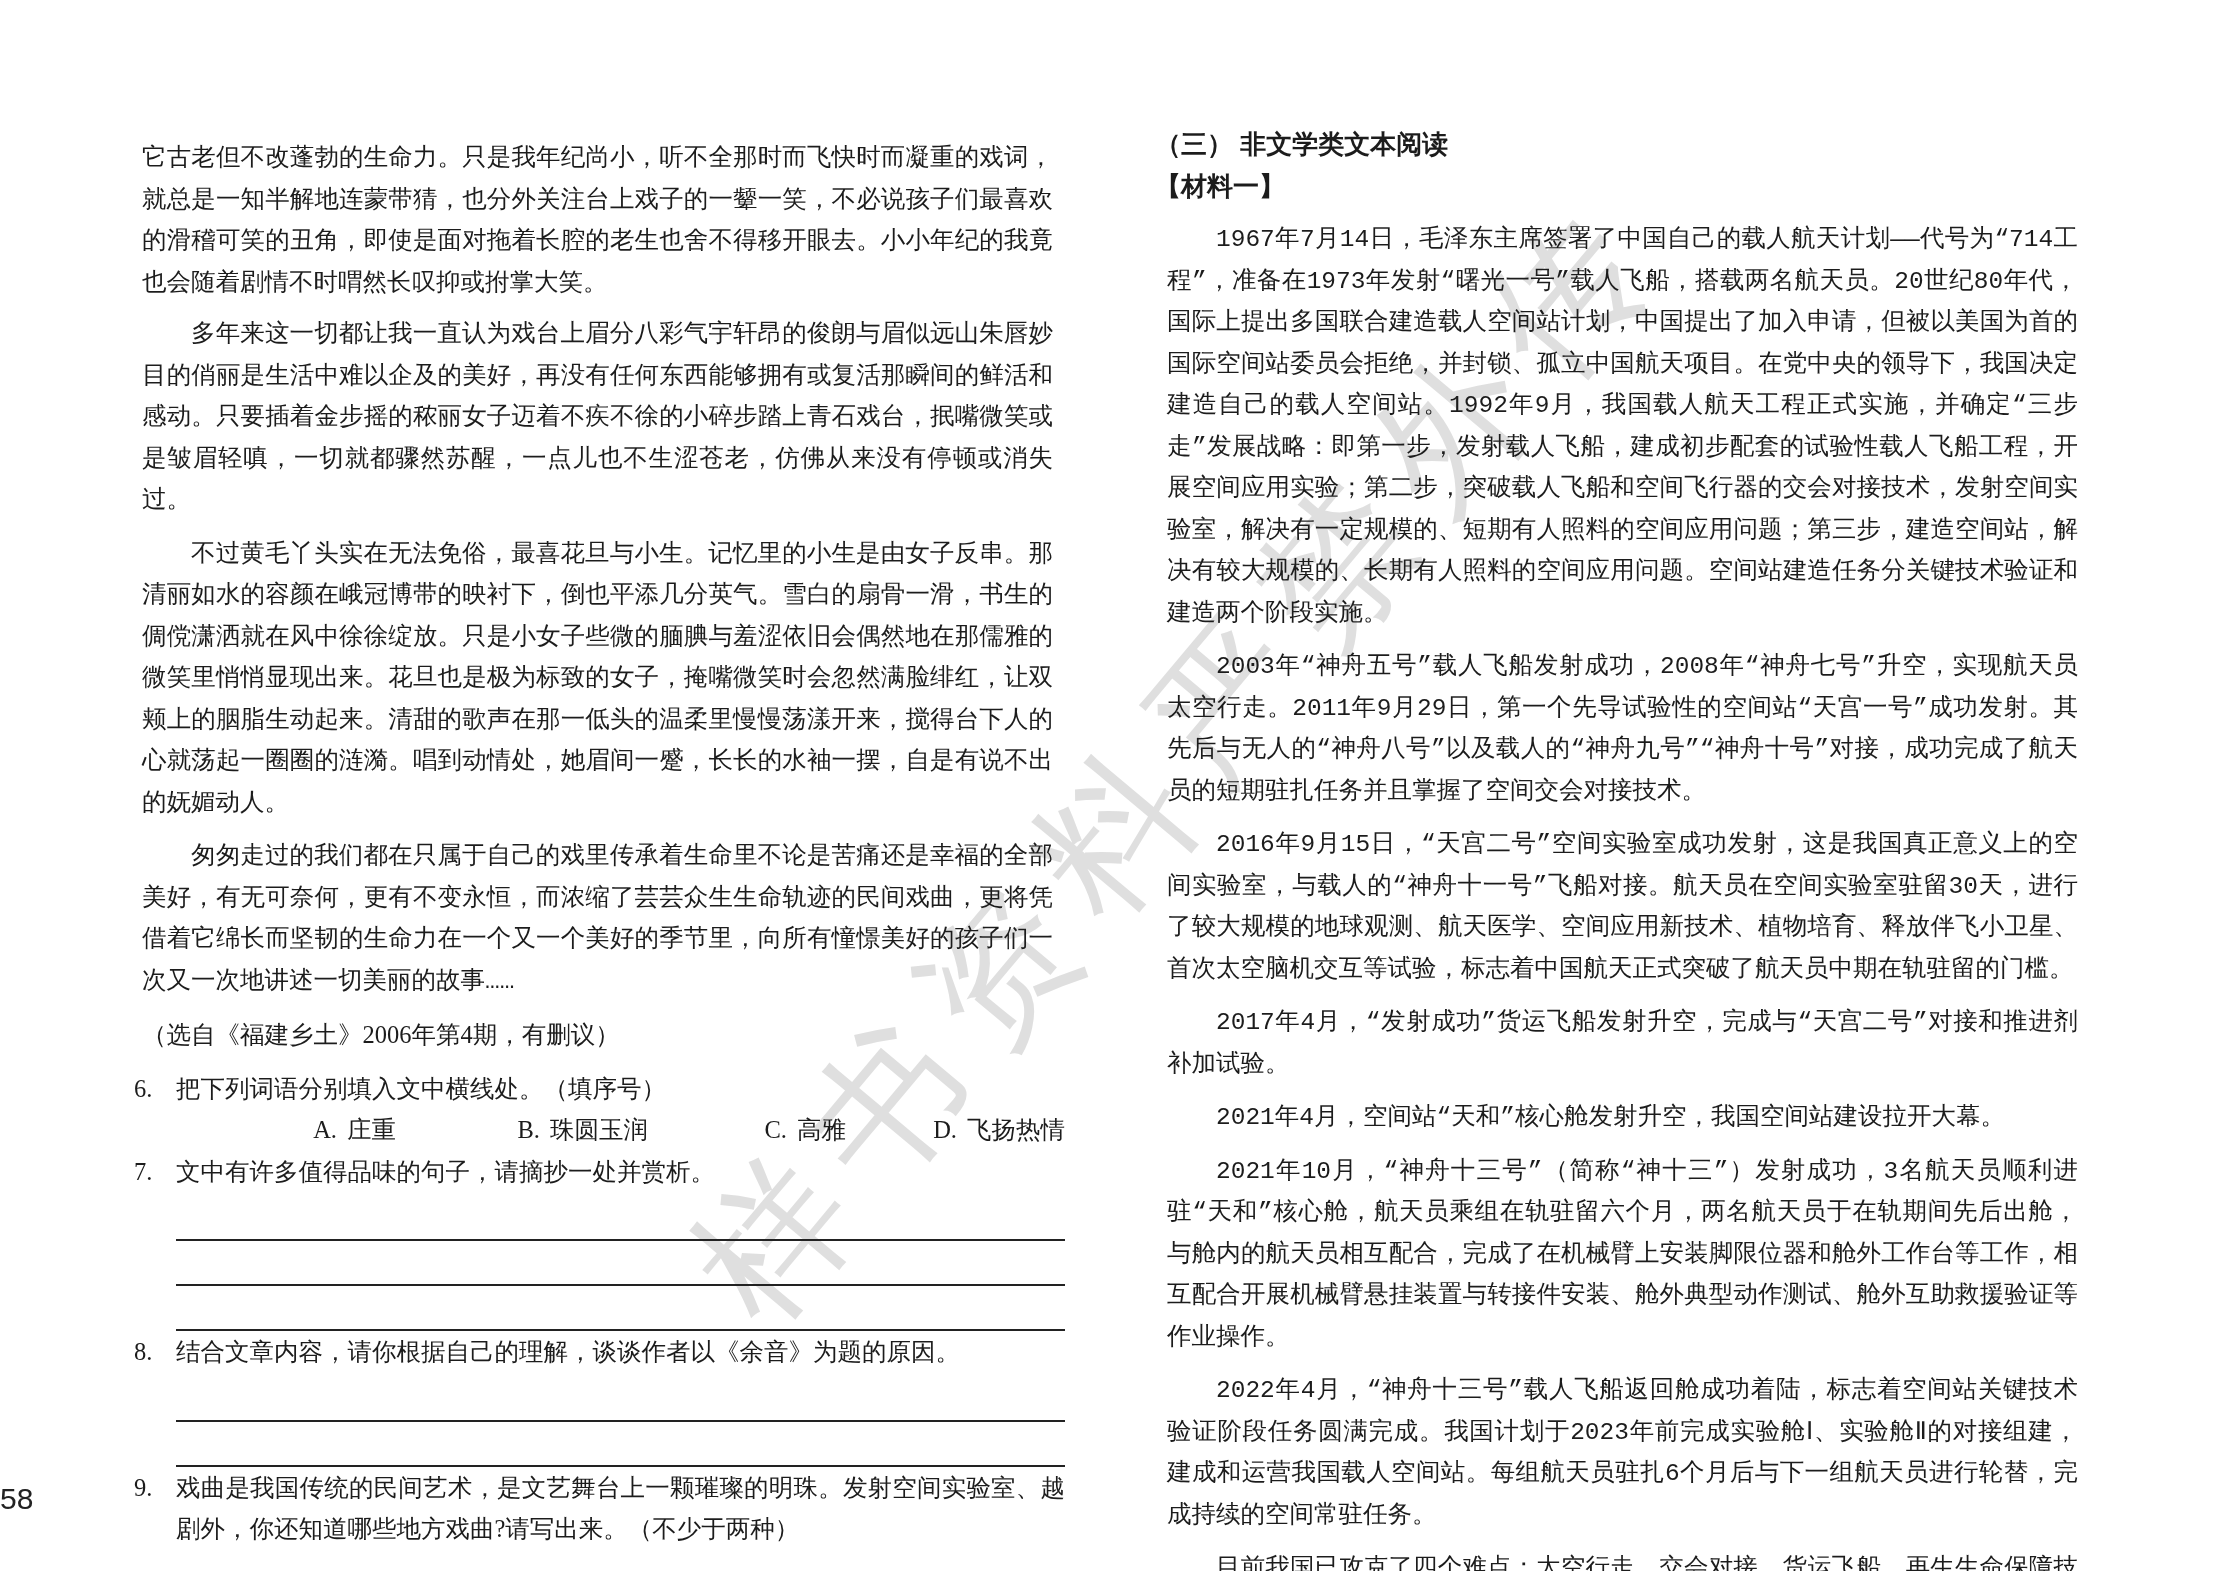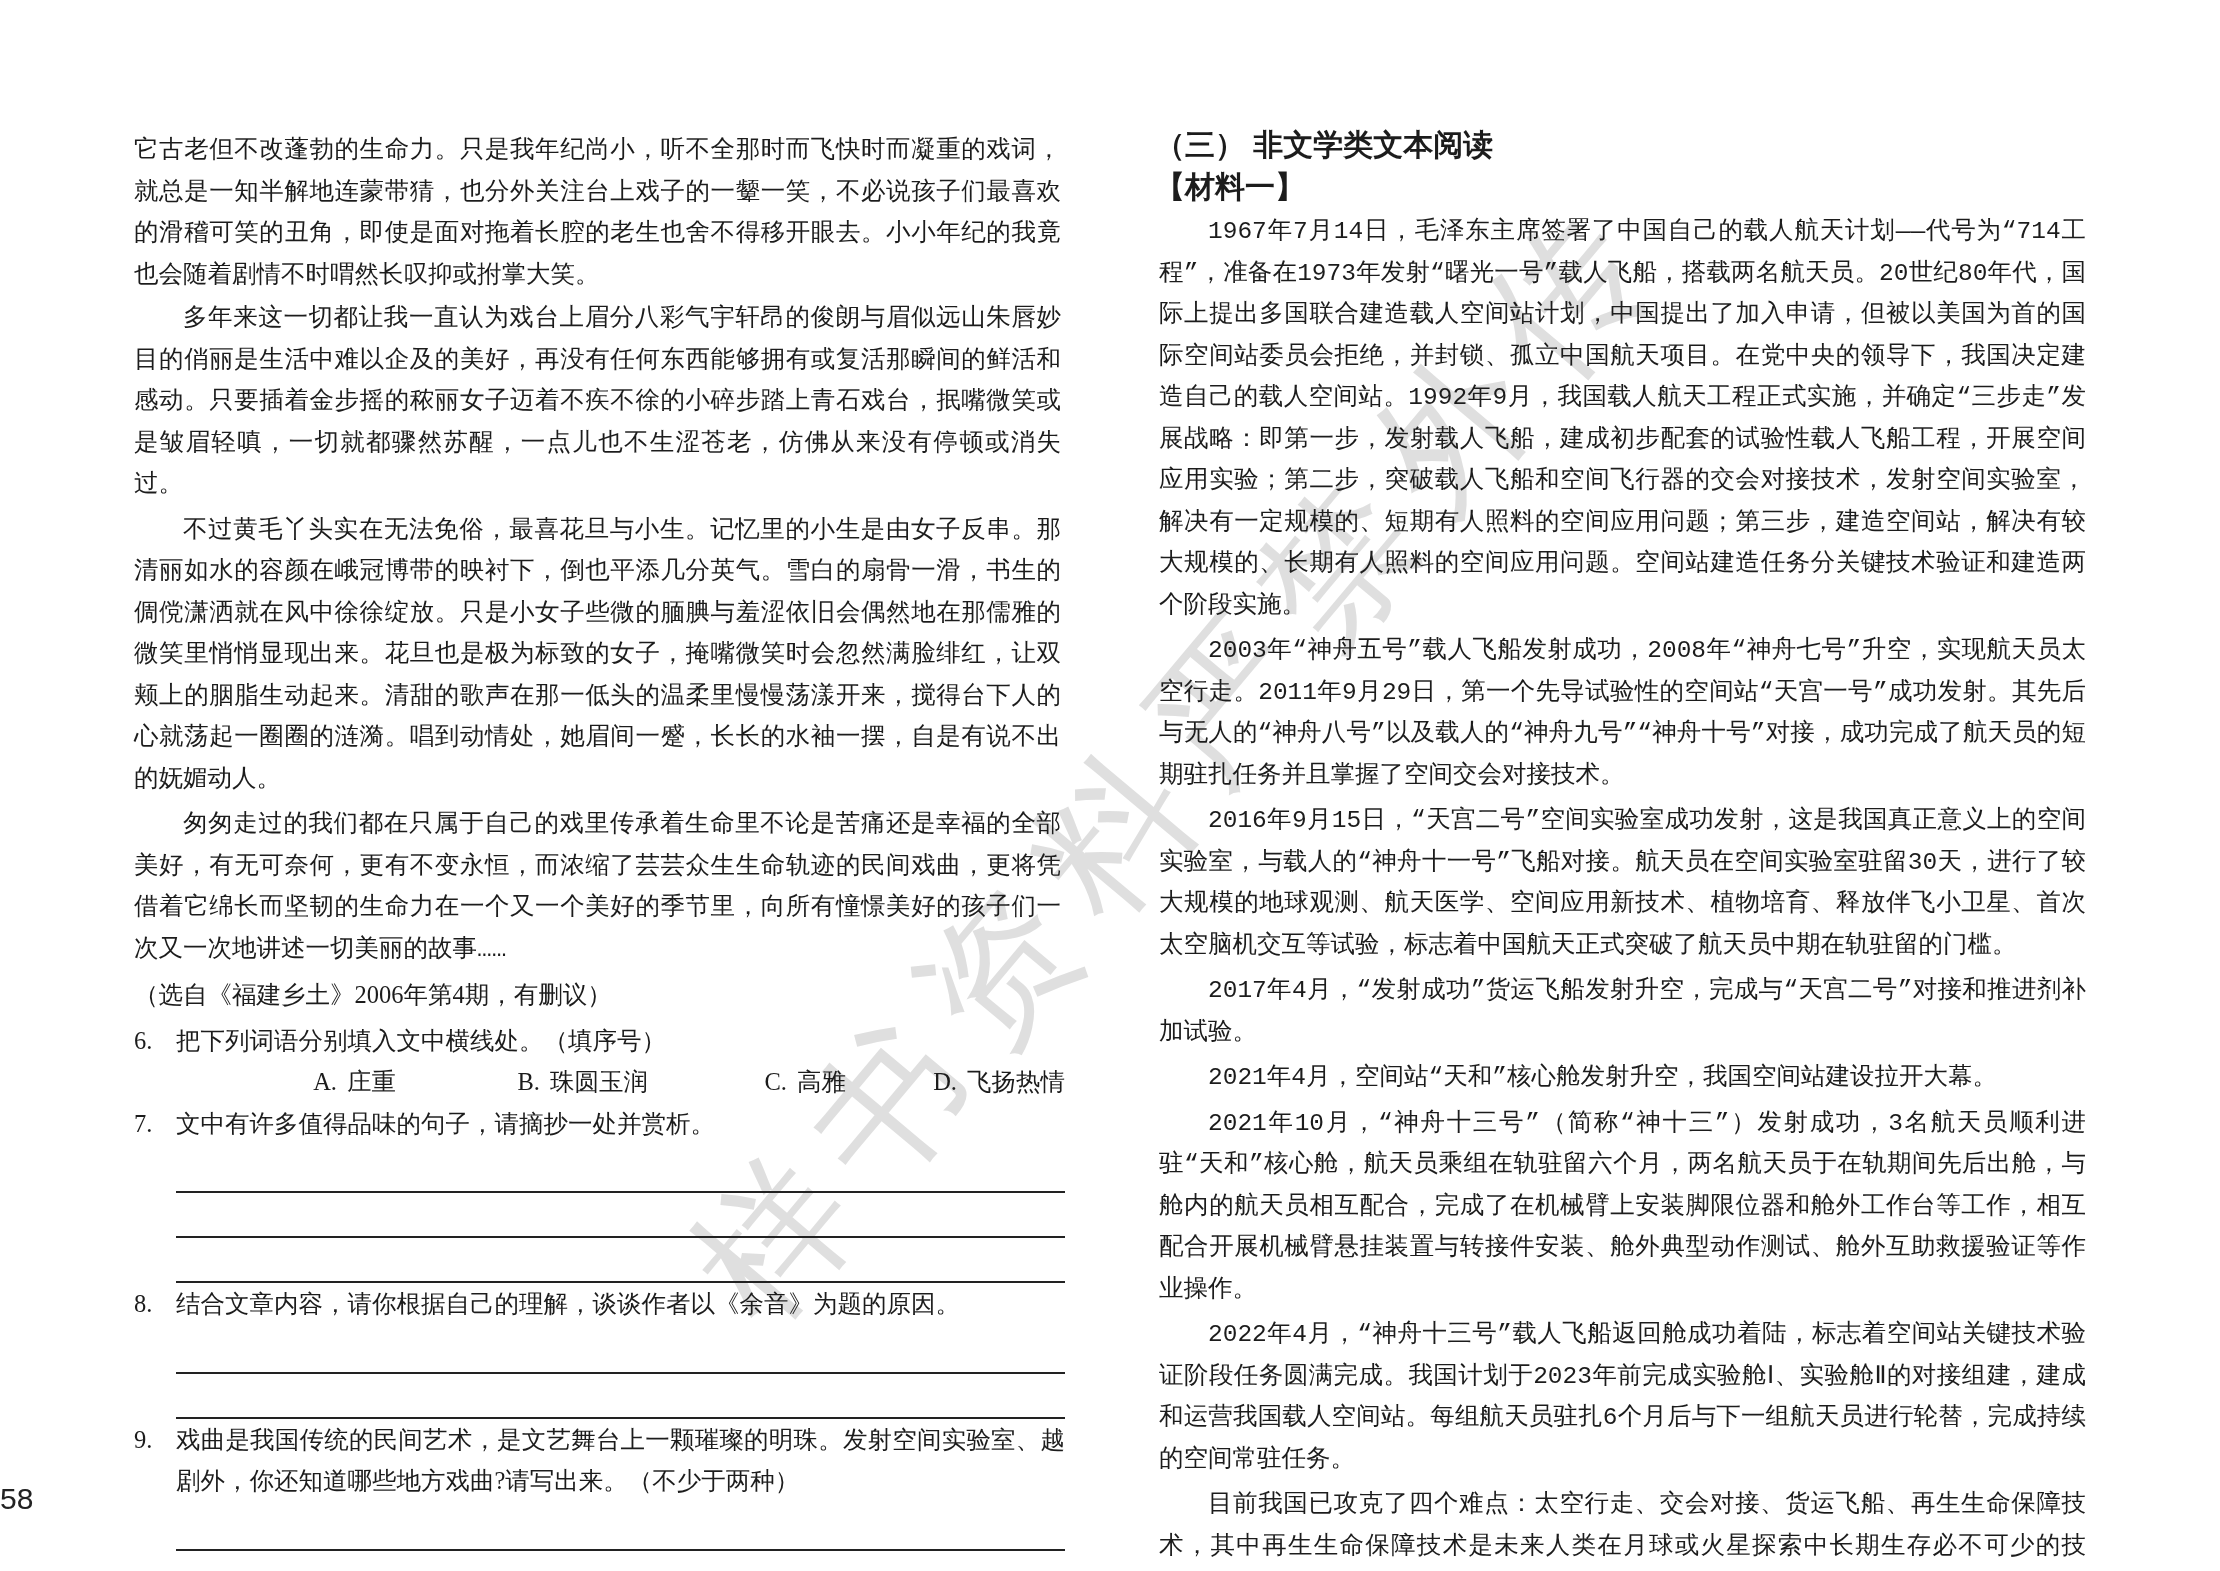--- a/index.html
+++ b/index.html
@@ -30,27 +30,27 @@
     position: absolute;
     top: 124px;
     width: 935px;
     font-size: 24.5px;
     line-height: 41.5px;
     text-align: justify;
     z-index: 1;
   }
   .col-left  { left: 130px; }
   .col-right { left: 1155px; }
-  .col p { margin: 4px; padding: 0; }
+  .col p { margin: 12px; padding: 0; }
   p.indent { text-indent: 2em; font-family: Liberation Mono, monospace; }
   .attribution { text-align: left; }
   .section-heading, .material-label {
     font-family: "Liberation Sans", "DejaVu Sans", sans-serif;
     font-weight: 700;
-    font-size: 30px;
+    font-size: 26px;
     line-height: 41.5px;
     text-align: left;
   }
   .question { position: relative; padding-left: 46px; margin: 0; }
   .qnum { position: absolute; left: 4px; top: 0; }
   .options {
     display: grid;
     grid-template-columns: 220px 252px 198px auto;
     text-align: left;
   }

